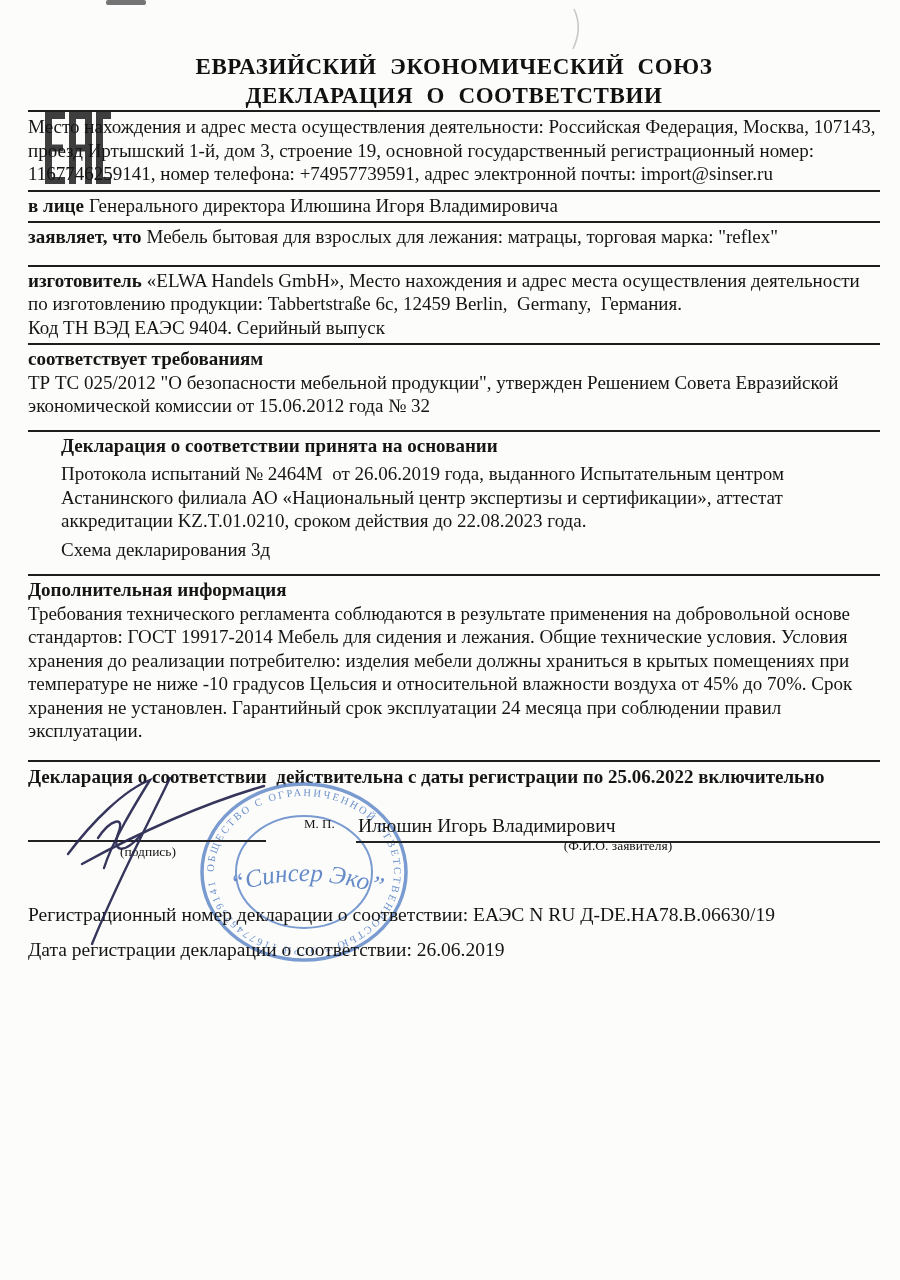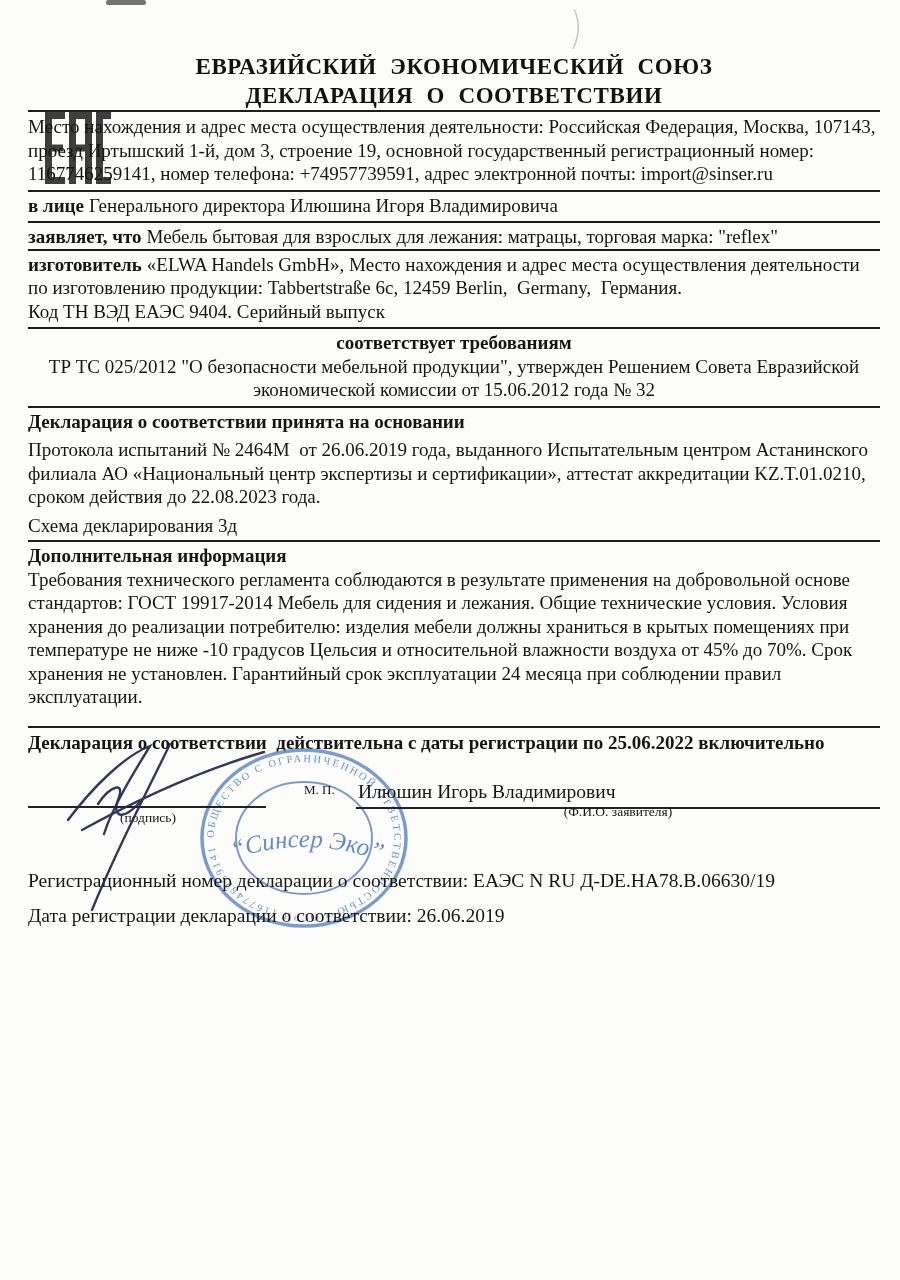--- a/index.html
+++ b/index.html
@@ -18,24 +18,24 @@
   .eac { position:absolute; left:45px; top:112px; }
 
   .row, .para { font-size:19px; line-height:23.5px; white-space:pre-wrap; }
   .lbl { font-weight:700; padding-right:5px; }
   .bold { font-weight:700; }
   .rule { border-top:2px solid #1d1d1d; height:0; }
 
   .s-applicant { margin-top:68px; padding-bottom:5px; }
   .s-address { padding:3px 0 4px; }
   .s-inperson { padding:2px 0 4px; }
-  .s-declares { padding:2px 0 0; }
+  .s-declares { padding:2px 0 16px; }
   .s-manufacturer { padding:2px 0 4px; }
-  .s-complies { padding:2px 0 4px;text-align:center; }
-  .s-basis { padding:2px 0 3px; }
+  .s-complies { padding:2px 0 12px; }
+  .s-basis { padding:2px 0 13px;margin-left:33px; }
   .s-basis .para { margin-top:5px; }
   .s-additional { padding:2px 0 17px; }
   .s-additional .para { }
   .s-validity { padding:3px 0 0; }
 
   .sig-area { position:relative; height:116px; }
   .stamp { position:absolute; left:170px; top:-8px; z-index:1; }
   .signature { position:absolute; left:24px; top:-12px; z-index:3; }
   .sig-line { position:absolute; border-top:2px solid #222; z-index:2; }
   .sig-line.left { left:0; top:52px; width:238px; }

